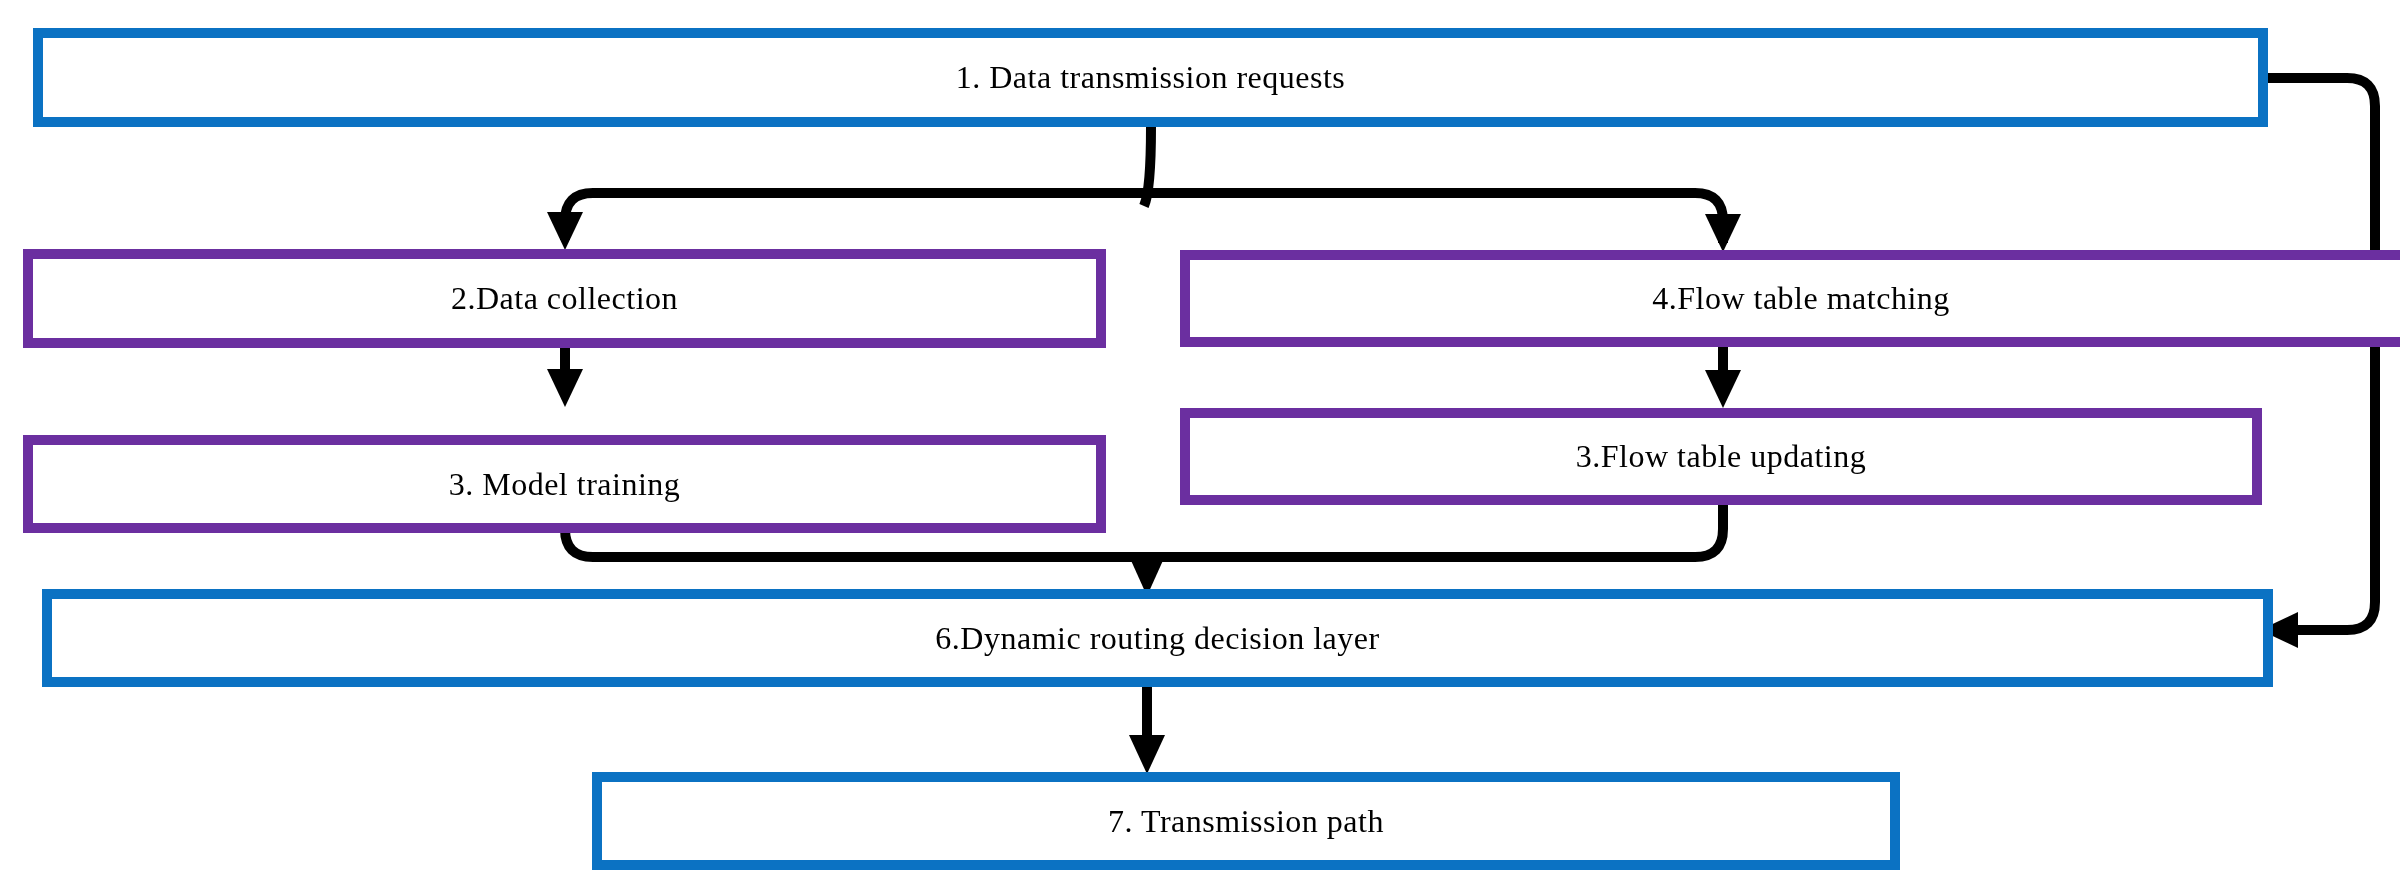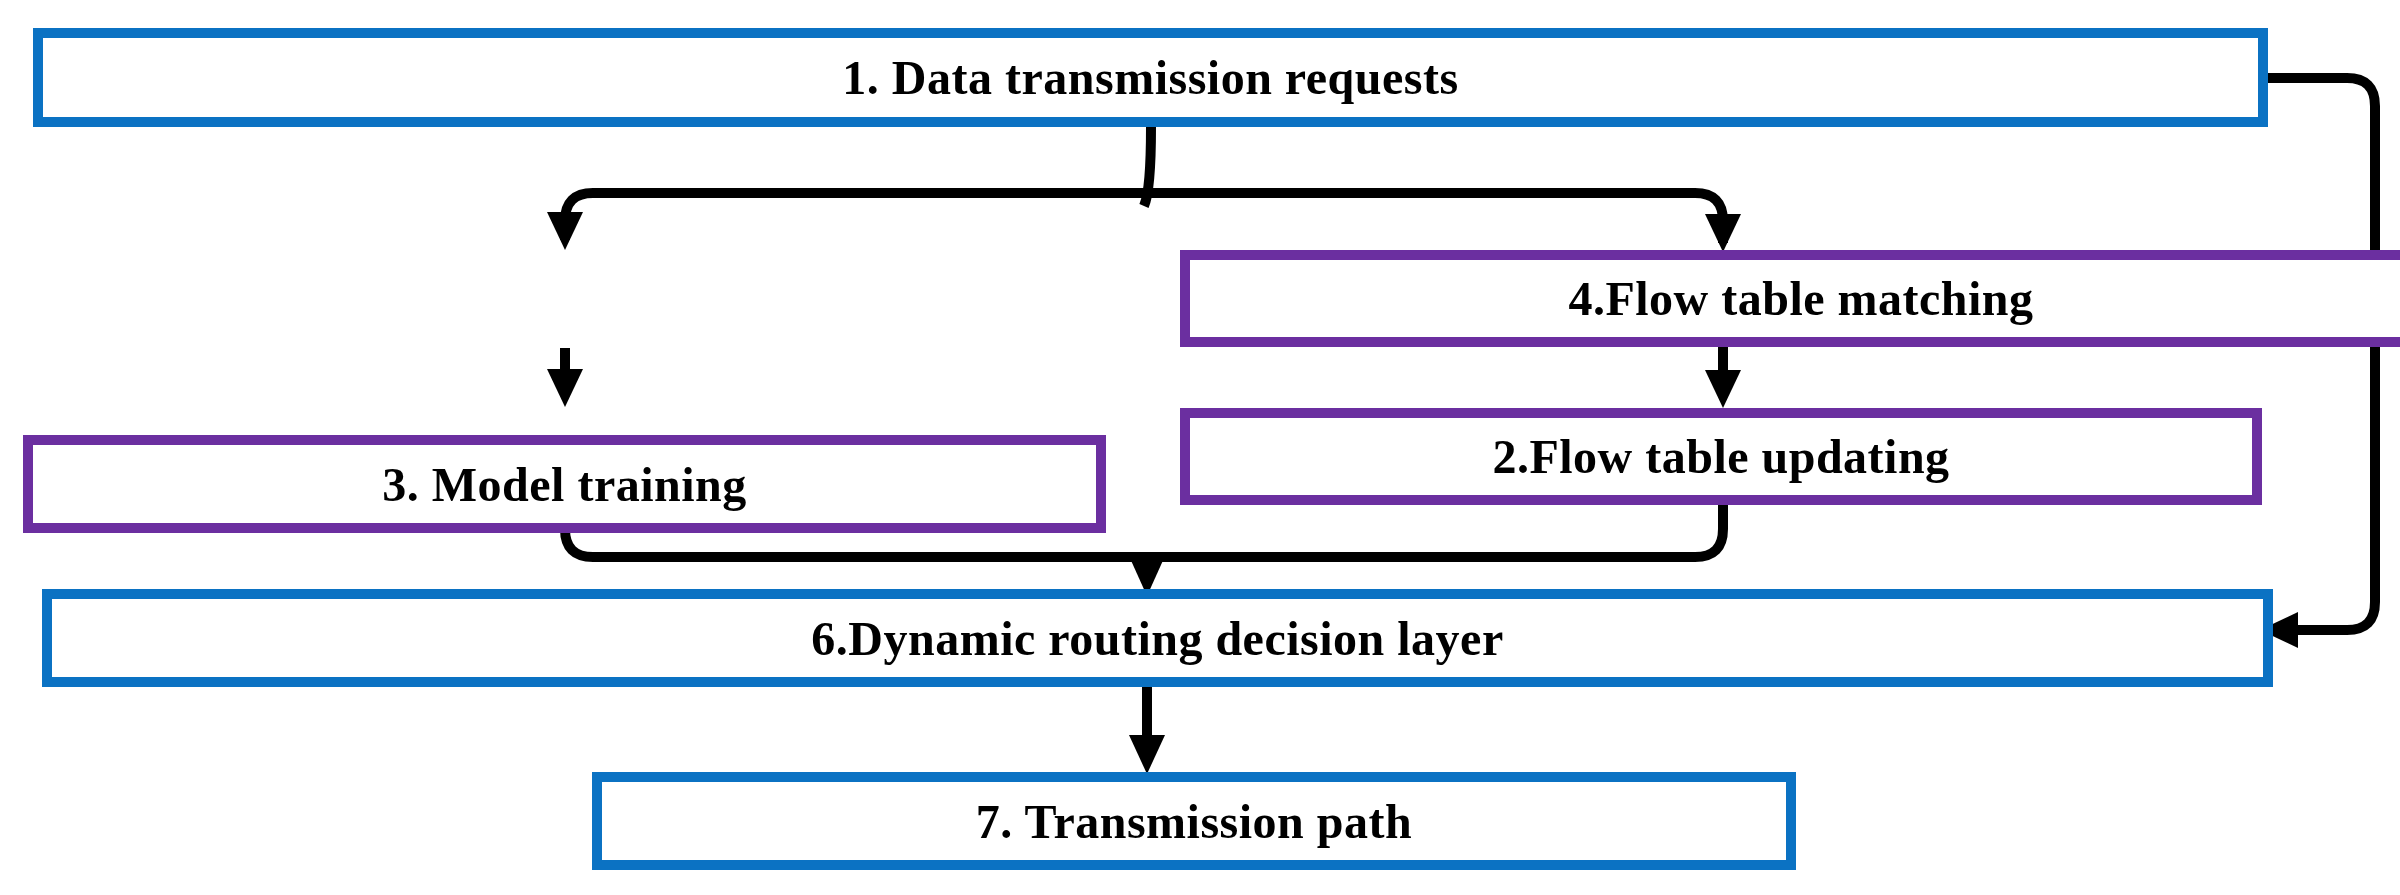--- a/index.html
+++ b/index.html
@@ -16,22 +16,22 @@
     box-sizing: border-box;
     background: #fff;
     display: flex;
     align-items: center;
     justify-content: center;
     z-index: 2;
   }
   .box.blue   { border: 10px solid var(--blue, #0b72c3); }
   .box.purple { border: 10px solid var(--purple, #6b2fa0); }
   .box-label {
-    font-weight: bold;
-    font-size: 48px;
+    font-weight: normal;
+    font-size: 32px;
     color: var(--line, #000);
     white-space: nowrap;
     letter-spacing: 0.5px;
   }
   #connector-layer {
     position: absolute;
     left: 0; top: 0;
     width: 2400px; height: 895px;
     z-index: 1;
     pointer-events: none;
@@ -70,34 +70,37 @@
     <polygon class="arrowhead" points="1129,735 1165,735 1147,774"></polygon>
 
     <path class="connector" d="M2268 78 H2347 Q2375 78 2375 106 V602 Q2375 630 2347 630 H2296"></path>
     <polygon class="arrowhead" points="2298,612 2298,648 2260,630"></polygon>
   </svg>
 
   <div class="box blue" style="left:33px; top:28px; width:2235px; height:99px;">
     <span class="box-label">1. Data transmission requests</span>
   </div>
 
+  <div class="box purple" style="left:23px; top:249px; width:1083px; height:99px;">
+    <span class="box-label">2.Data collection</span>
+  </div>
 
   <div class="box purple" style="left:23px; top:407px; width:1083px; height:98px;margin-top:28px;">
     <span class="box-label">3. Model training</span>
   </div>
 
   <div class="box purple" style="left:1180px; top:250px; width:1242px; height:97px;">
     <span class="box-label">4.Flow table matching</span>
   </div>
 
   <div class="box purple" style="left:1180px; top:408px; width:1082px; height:97px;">
-    <span class="box-label">2.Flow table updating</span>
+    <span class="box-label">3.Flow table updating</span>
   </div>
 
   <div class="box blue" style="left:42px; top:589px; width:2231px; height:98px;">
     <span class="box-label">6.Dynamic routing decision layer</span>
   </div>
 
-  <div class="box blue" style="left:592px; top:772px; width:1204px; height:98px;">
+  <div class="box blue" style="left:592px; top:772px; width:1308px; height:98px;">
     <span class="box-label">7. Transmission path</span>
   </div>
 
 </div>
 
 </body></html>

